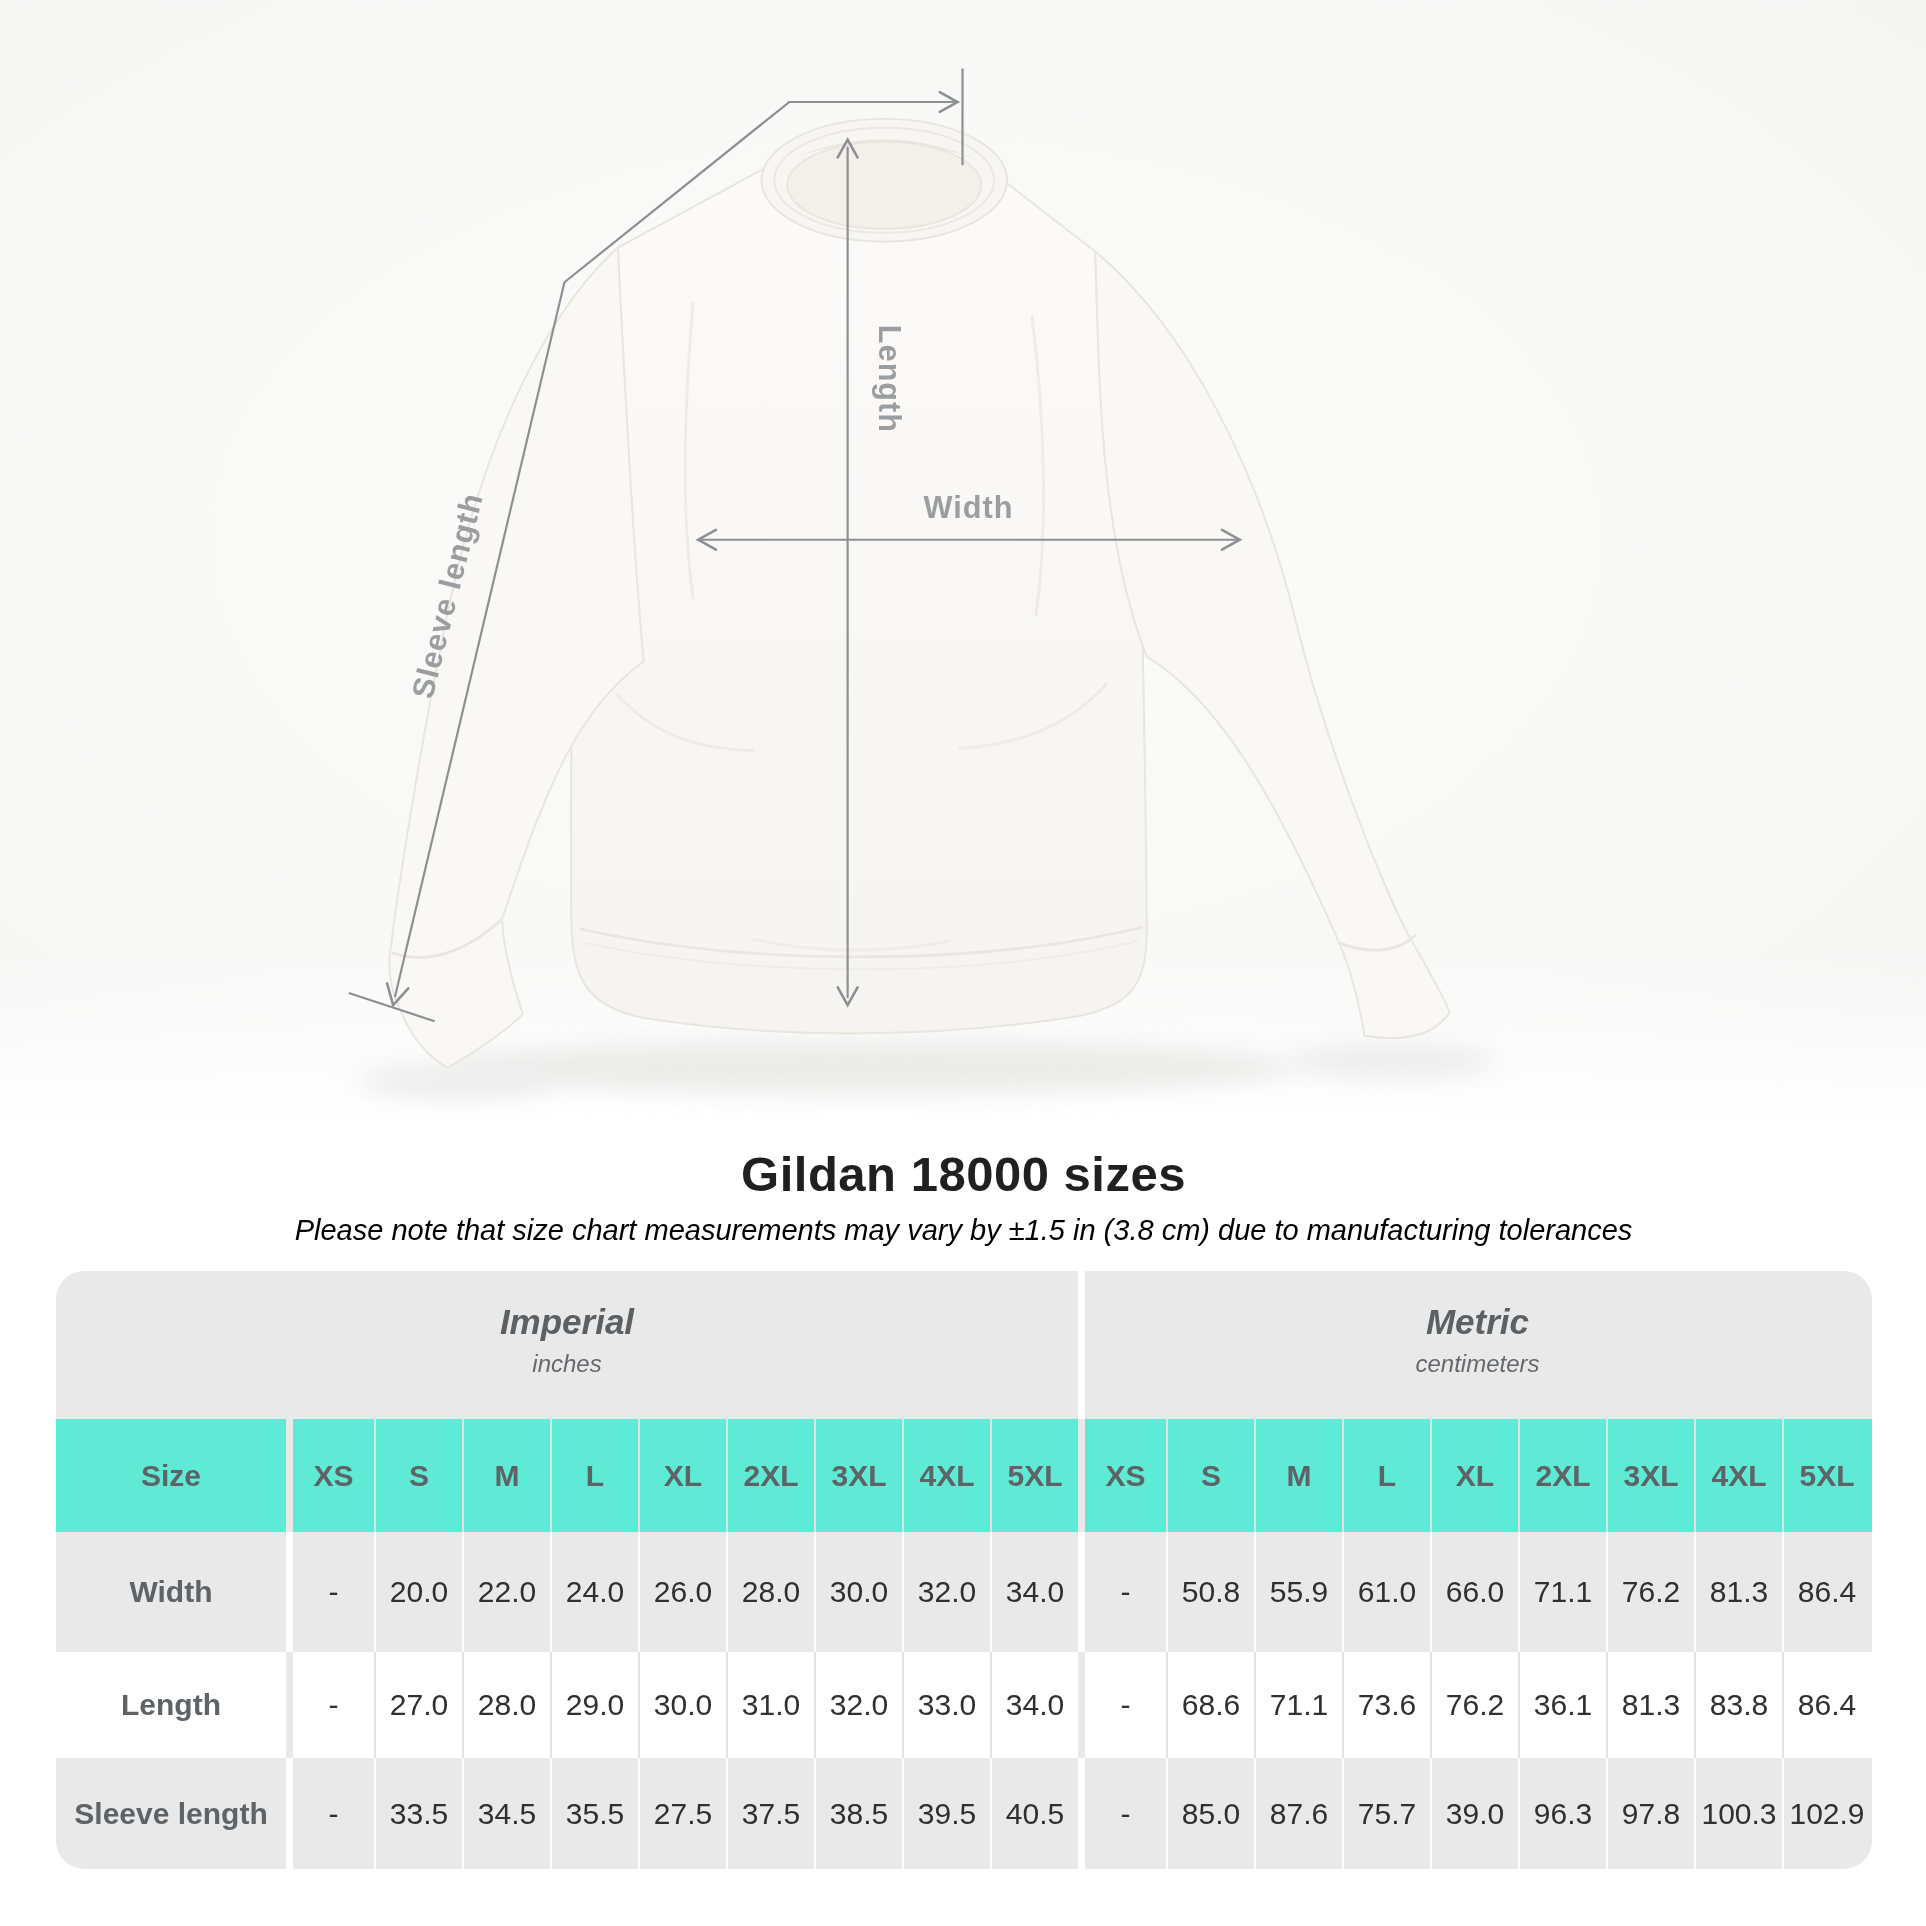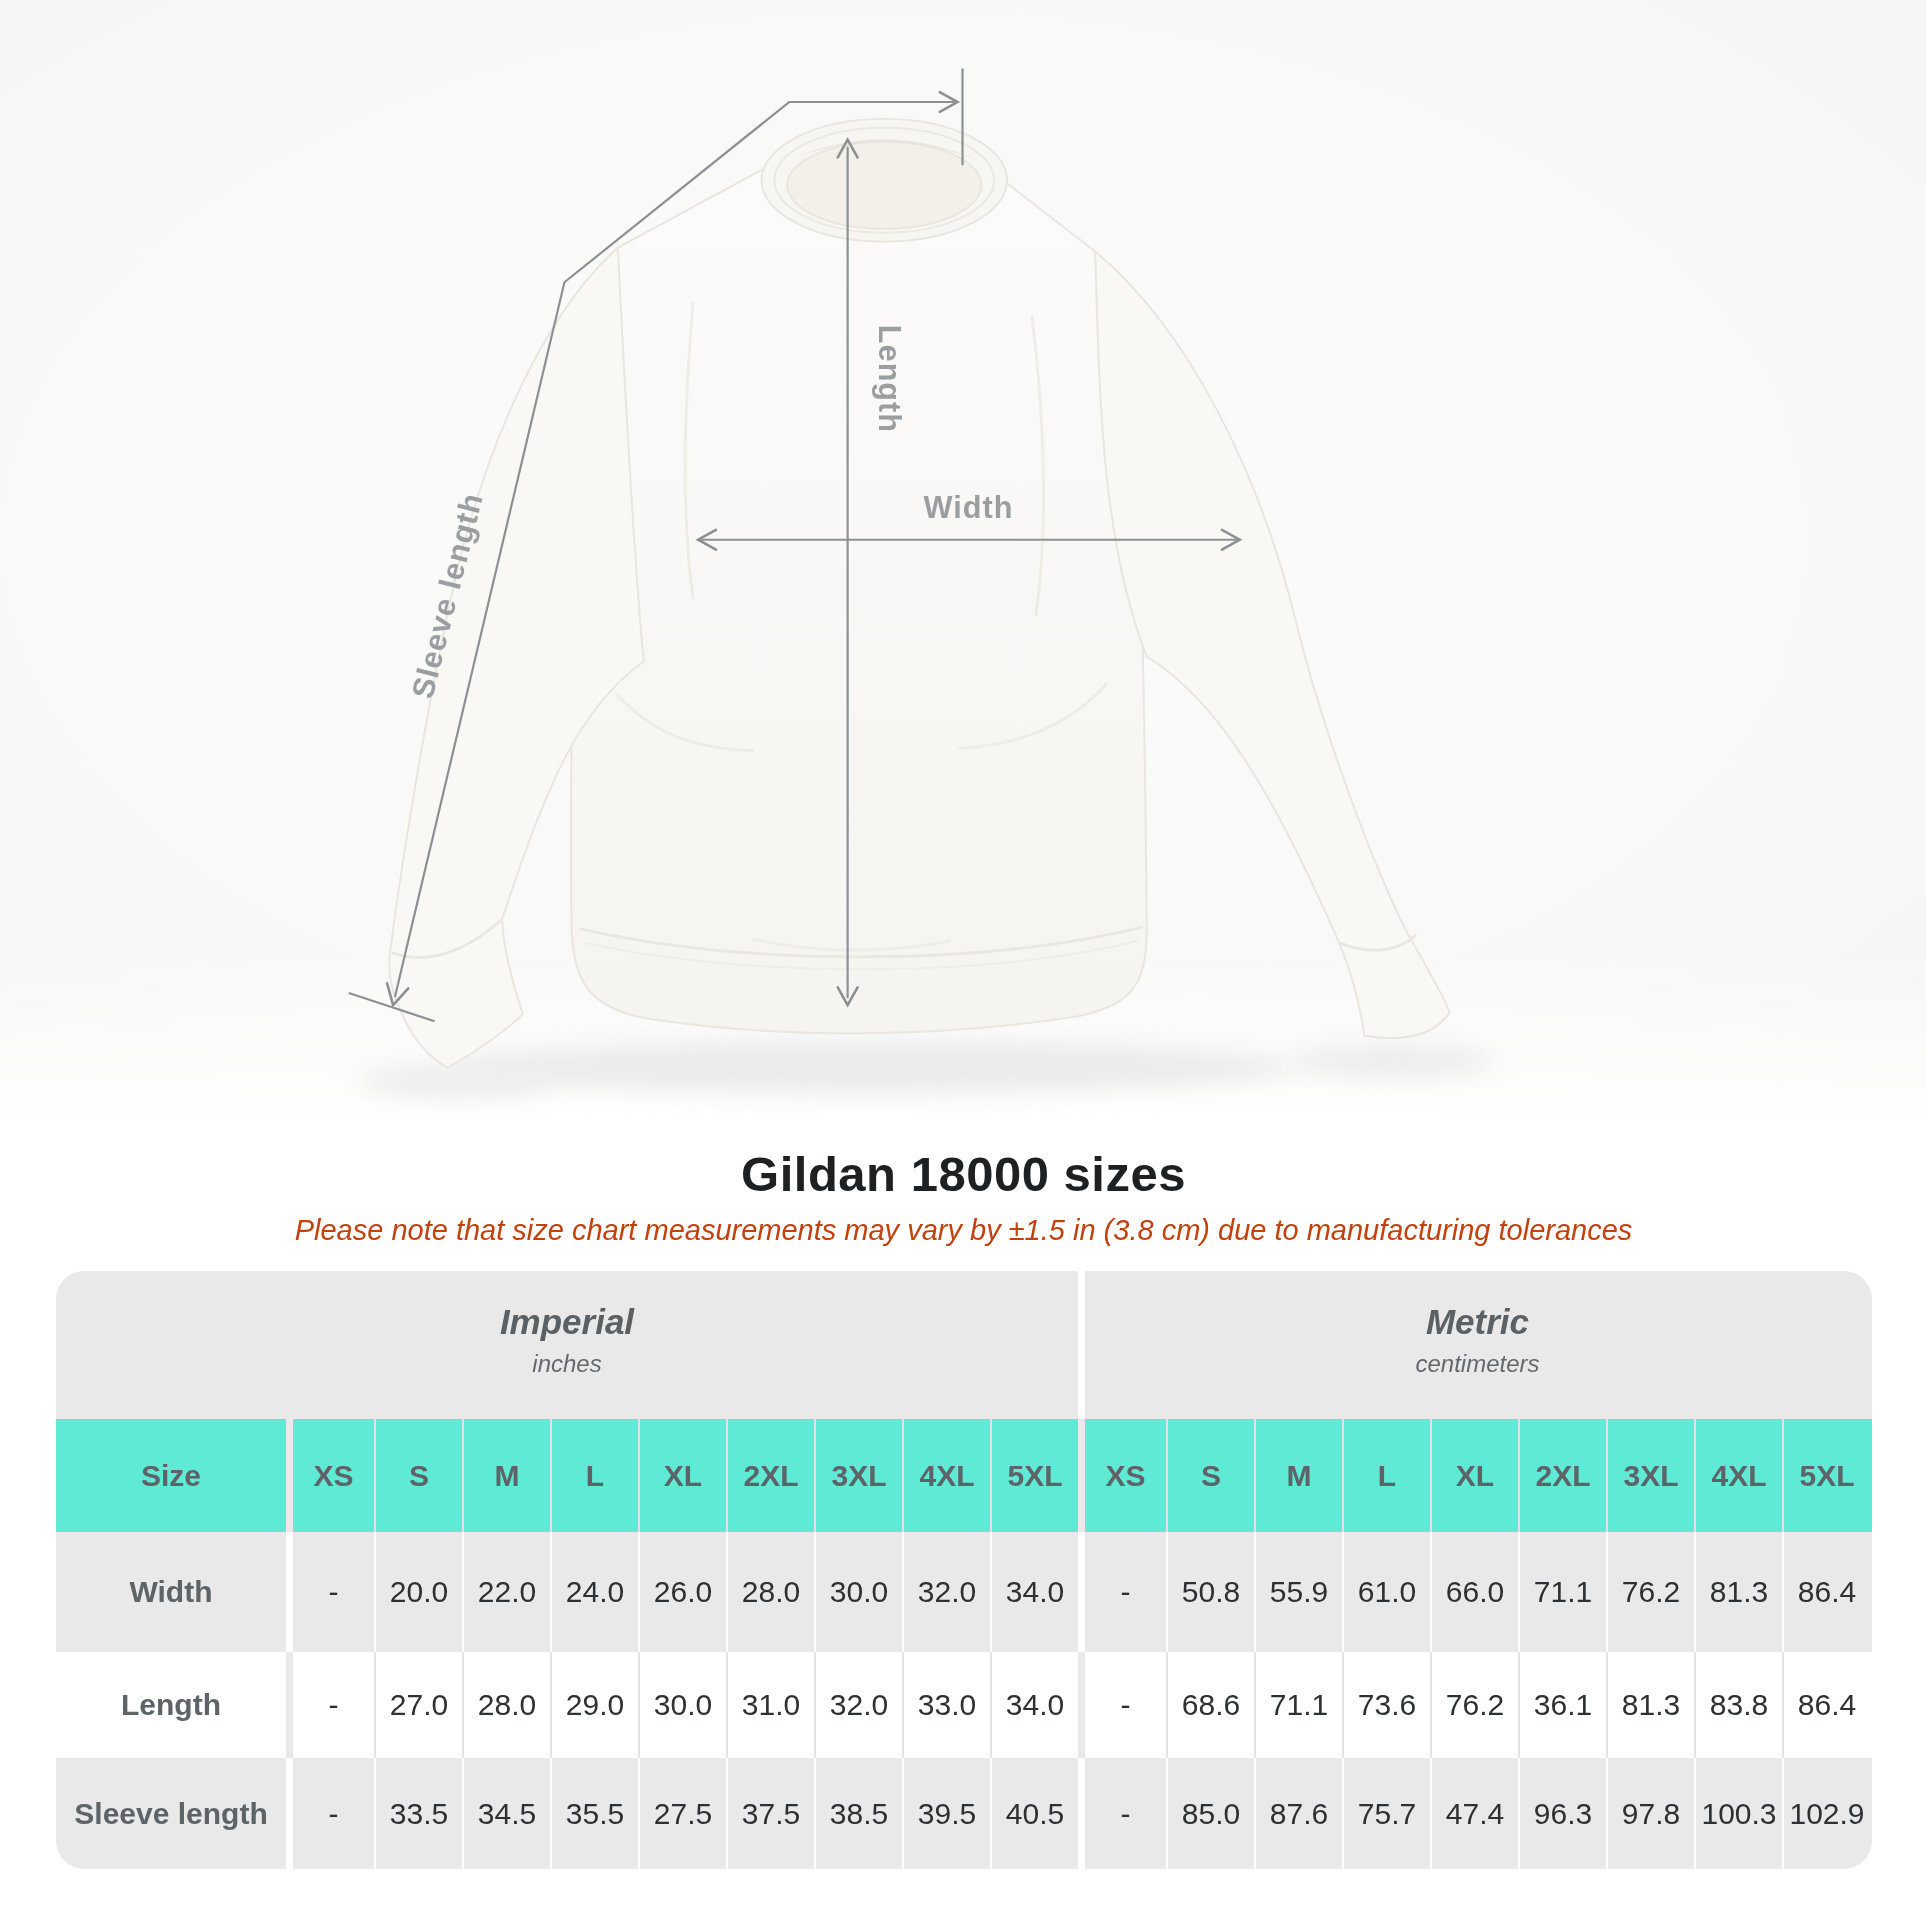--- a/index.html
+++ b/index.html
@@ -9,21 +9,21 @@
   }
   
   #diagram{position:absolute;left:0;top:0;width:1927px;height:1124px;}
   
   .title{
     position:absolute;left:0;top:1146px;width:100%;text-align:center;
     font-size:49px;font-weight:bold;color:#1e2022;letter-spacing:0.5px;
   }
   .subtitle{
     position:absolute;left:0;top:1214px;width:100%;text-align:center;
-    font-size:29px;font-style:italic;color:#c2410c;
+    font-size:29px;font-style:italic;color:#000000;
   }
   
   .size-table{
     position:absolute;left:56px;top:1271px;width:1816px;
     border-radius:28px;overflow:hidden;
   }
   .t-row{display:grid;grid-template-columns:230px repeat(18,88px);}
   .g-row{height:148px;background:#e9e9e9;}
   .g-cell{display:flex;flex-direction:column;align-items:center;justify-content:center;gap:8px;padding-bottom:11px;}
   .g-cell.imperial{grid-column:1 / 11;}
@@ -248,21 +248,21 @@
         <div class="cell">35.5</div>
         <div class="cell">27.5</div>
         <div class="cell">37.5</div>
         <div class="cell">38.5</div>
         <div class="cell">39.5</div>
         <div class="cell">40.5</div>
         <div class="cell sep-wide">-</div>
         <div class="cell">85.0</div>
         <div class="cell">87.6</div>
         <div class="cell">75.7</div>
-        <div class="cell">47.4</div>
+        <div class="cell">39.0</div>
         <div class="cell">96.3</div>
         <div class="cell">97.8</div>
         <div class="cell">100.3</div>
         <div class="cell">102.9</div>
       </div>
     </div>
 </div>
 
 
 </body></html>

